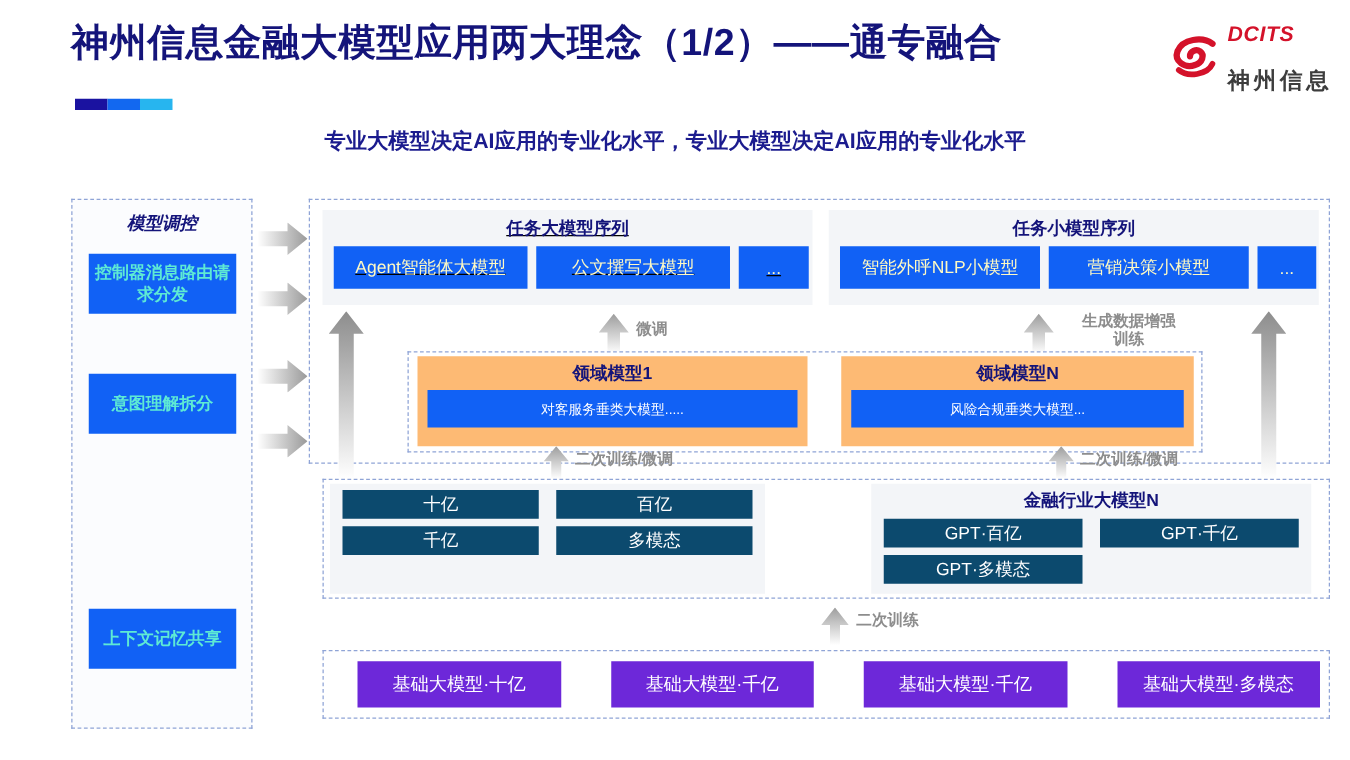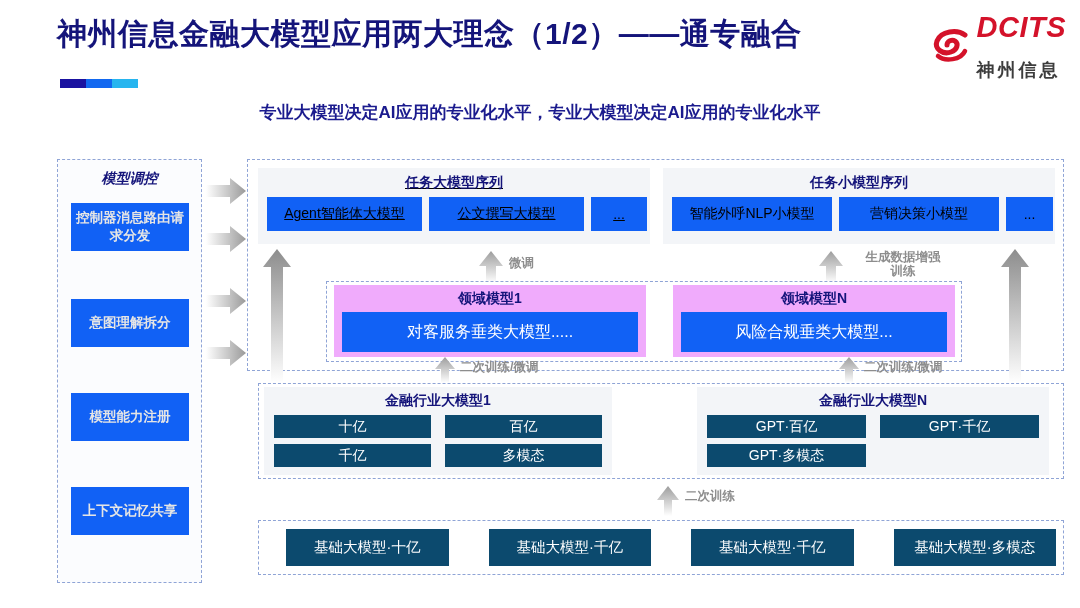--- a/index.html
+++ b/index.html
@@ -20,41 +20,41 @@
   }
   .accentbar{position:absolute;left:60px;top:79px;width:78px;height:9px;display:flex;}
   .accentbar i{display:block;height:100%;}
   .ab1{width:26px;background:#1a12a0;}
   .ab2{width:26px;background:#1268f0;}
   .ab3{width:26px;background:#27b5ef;}
 
   .logo{position:absolute;right:14px;top:20px;height:52px;display:flex;align-items:center;gap:6px;}
   .logo-mark{width:40px;height:40px;flex:0 0 40px;}
   .logo-txt{display:flex;flex-direction:column;justify-content:center;line-height:1;}
-  .logo-en{font-size:29px;font-weight:bold;color:#d4122a;letter-spacing:0.5px;font-style:italic;}
+  .logo-en{font-size:17px;font-weight:bold;color:#d4122a;letter-spacing:0.5px;font-style:italic;}
   .logo-cn{font-size:18px;font-weight:bold;color:#3d3d3d;letter-spacing:3px;margin-top:19px;}
 
   .subtitle{
     position:absolute;left:0;right:0;top:101px;text-align:center;
     font-size:17px;font-weight:bold;color:#1b1b8e;
   }
 
   
   .leftpanel{
     position:absolute;left:57px;top:159px;width:145px;height:424px;
     border:1px dashed #8fa4d6;background:#fbfcfe;
     box-sizing:border-box;
   }
   .lp-title{
     position:absolute;left:0;right:0;top:10px;text-align:center;
     font-size:14px;font-weight:bold;color:#14147a;font-style:italic;
   }
   .lp-box{
     position:absolute;left:13px;width:118px;
-    background:#1161f5;color:#e5e5e5;
+    background:#1161f5;color:#5eead4;
     font-size:13.5px;font-weight:bold;
     display:flex;align-items:center;justify-content:center;
     text-align:center;line-height:1.35;
     box-sizing:border-box;padding:2px 4px;
   }
   .lp-b0{top:43px;height:48px;}
   .lp-b1{top:139px;height:48px;}
   .lp-b2{top:233px;height:48px;}
   .lp-b3{top:327px;height:48px;}
 
@@ -76,41 +76,41 @@
     position:absolute;background:#f3f5f8;box-sizing:border-box;
   }
   .seq-left{left:258px;top:168px;width:392px;height:76px;text-decoration:underline;}
   .seq-right{left:663px;top:168px;width:392px;height:76px;}
   .seq-title{
     text-align:center;font-size:14px;font-weight:bold;color:#14147a;
     padding-top:6px;
   }
   .seq-row{display:flex;gap:7px;padding:5px 9px 0 9px;}
   .chip{
-    background:#1161f5;color:#000000;height:34px;
+    background:#1161f5;color:#fef9c3;height:34px;
     display:flex;align-items:center;justify-content:center;
     font-size:14px;white-space:nowrap;box-sizing:border-box;padding:16px 6px;text-align:right;
   }
   .chip.wide{flex:0 0 155px;}
   .chip.dots{flex:0 0 56px;}
   .seq-right .chip.wide{flex:0 0 160px;}
   .seq-right .chip.dots{flex:0 0 47px;}
 
   
   .domain-dash{
     position:absolute;left:326px;top:281px;width:636px;height:81px;
     border:1px dashed #8fa4d6;box-sizing:border-box;background:#ffffff;
   }
-  .dm-card{position:absolute;background:#f0abfc;box-sizing:border-box;}
+  .dm-card{position:absolute;background:#fdba74;box-sizing:border-box;}
   .dm-left{left:334px;top:285px;width:312px;height:72px;}
   .dm-right{left:673px;top:285px;width:282px;height:72px;}
   .dm-title{text-align:center;font-size:14px;font-weight:bold;color:#14147a;padding-top:5px;}
   .dm-bar{
-    margin:4px 8px 0 8px;height:40px;background:#1161f5;color:#fff;
-    display:flex;align-items:center;justify-content:center;font-size:16px;
+    margin:4px 8px 0 8px;height:30px;background:#1161f5;color:#fff;
+    display:flex;align-items:center;justify-content:center;font-size:11px;
   }
 
   
   .ind-dash{
     position:absolute;left:258px;top:383px;width:806px;height:96px;
     border:1px dashed #8fa4d6;box-sizing:border-box;background:#ffffff;
   }
   .ind-card{position:absolute;background:#f3f5f8;box-sizing:border-box;}
   .ind-left{left:264px;top:387px;width:348px;height:88px;}
   .ind-right{left:697px;top:387px;width:352px;height:88px;}
@@ -127,21 +127,21 @@
   
   .found-dash{
     position:absolute;left:258px;top:520px;width:806px;height:55px;
     border:1px dashed #8fa4d6;box-sizing:border-box;background:#ffffff;
   }
   .found-row{
     position:absolute;left:266px;top:529px;width:790px;height:37px;
     display:flex;gap:20px;
   }
   .found-cell{
-    flex:1;background:#0c4a6e;color:#fff;
+    flex:1;background:#6d28d9;color:#fff;
     display:flex;align-items:center;justify-content:center;
     font-size:14.5px;white-space:nowrap;margin-left:20px;
   }
 
   
   .uarrow{position:absolute;}
   .alabel{
     position:absolute;color:#8d8d8d;font-size:12.5px;font-weight:bold;
     line-height:1.15;white-space:nowrap;
   }
@@ -172,21 +172,20 @@
       <span class="logo-cn">神州信息</span>
     </span>
   </div>
 
   <div class="subtitle">专业大模型决定AI应用的专业化水平，专业大模型决定AI应用的专业化水平</div>
 
   <div class="leftpanel">
     <div class="lp-title">模型调控</div>
     <div class="lp-box lp-b0">控制器消息路由请求分发</div>
     <div class="lp-box lp-b1">意图理解拆分</div>
-    <div class="lp-box lp-b2">模型能力注册</div>
     <div class="lp-box lp-b3">上下文记忆共享</div>
   </div>
 
   <div class="rarrow ra0">
     <svg viewBox="0 0 40 26" width="40" height="26">
       <defs>
           <linearGradient id="gr0" x1="0" y1="0" x2="1" y2="0">
         <stop offset="0" stop-color="#ffffff"></stop>
             <stop offset="1" stop-color="#9a9a9a"></stop>
           </linearGradient>
@@ -335,21 +334,20 @@
           </linearGradient>
         </defs>
       <path d="M11 0 L21 12 L15 12 L15 26 L7 26 L7 12 L1 12 Z" fill="url(#gu6)"></path>
     </svg>
   </div>
   <div class="alabel" style="left:864px;top:360px;">二次训练/微调</div>
 
   <div class="ind-dash"></div>
 
   <div class="ind-card ind-left">
-    <div class="ind-title">金融行业大模型1</div>
     <div class="ind-grid">
       <div class="ind-cell">十亿</div>
       <div class="ind-cell">百亿</div>
       <div class="ind-cell">千亿</div>
       <div class="ind-cell">多模态</div>
     </div>
   </div>
 
   <div class="ind-card ind-right">
     <div class="ind-title">金融行业大模型N</div>

